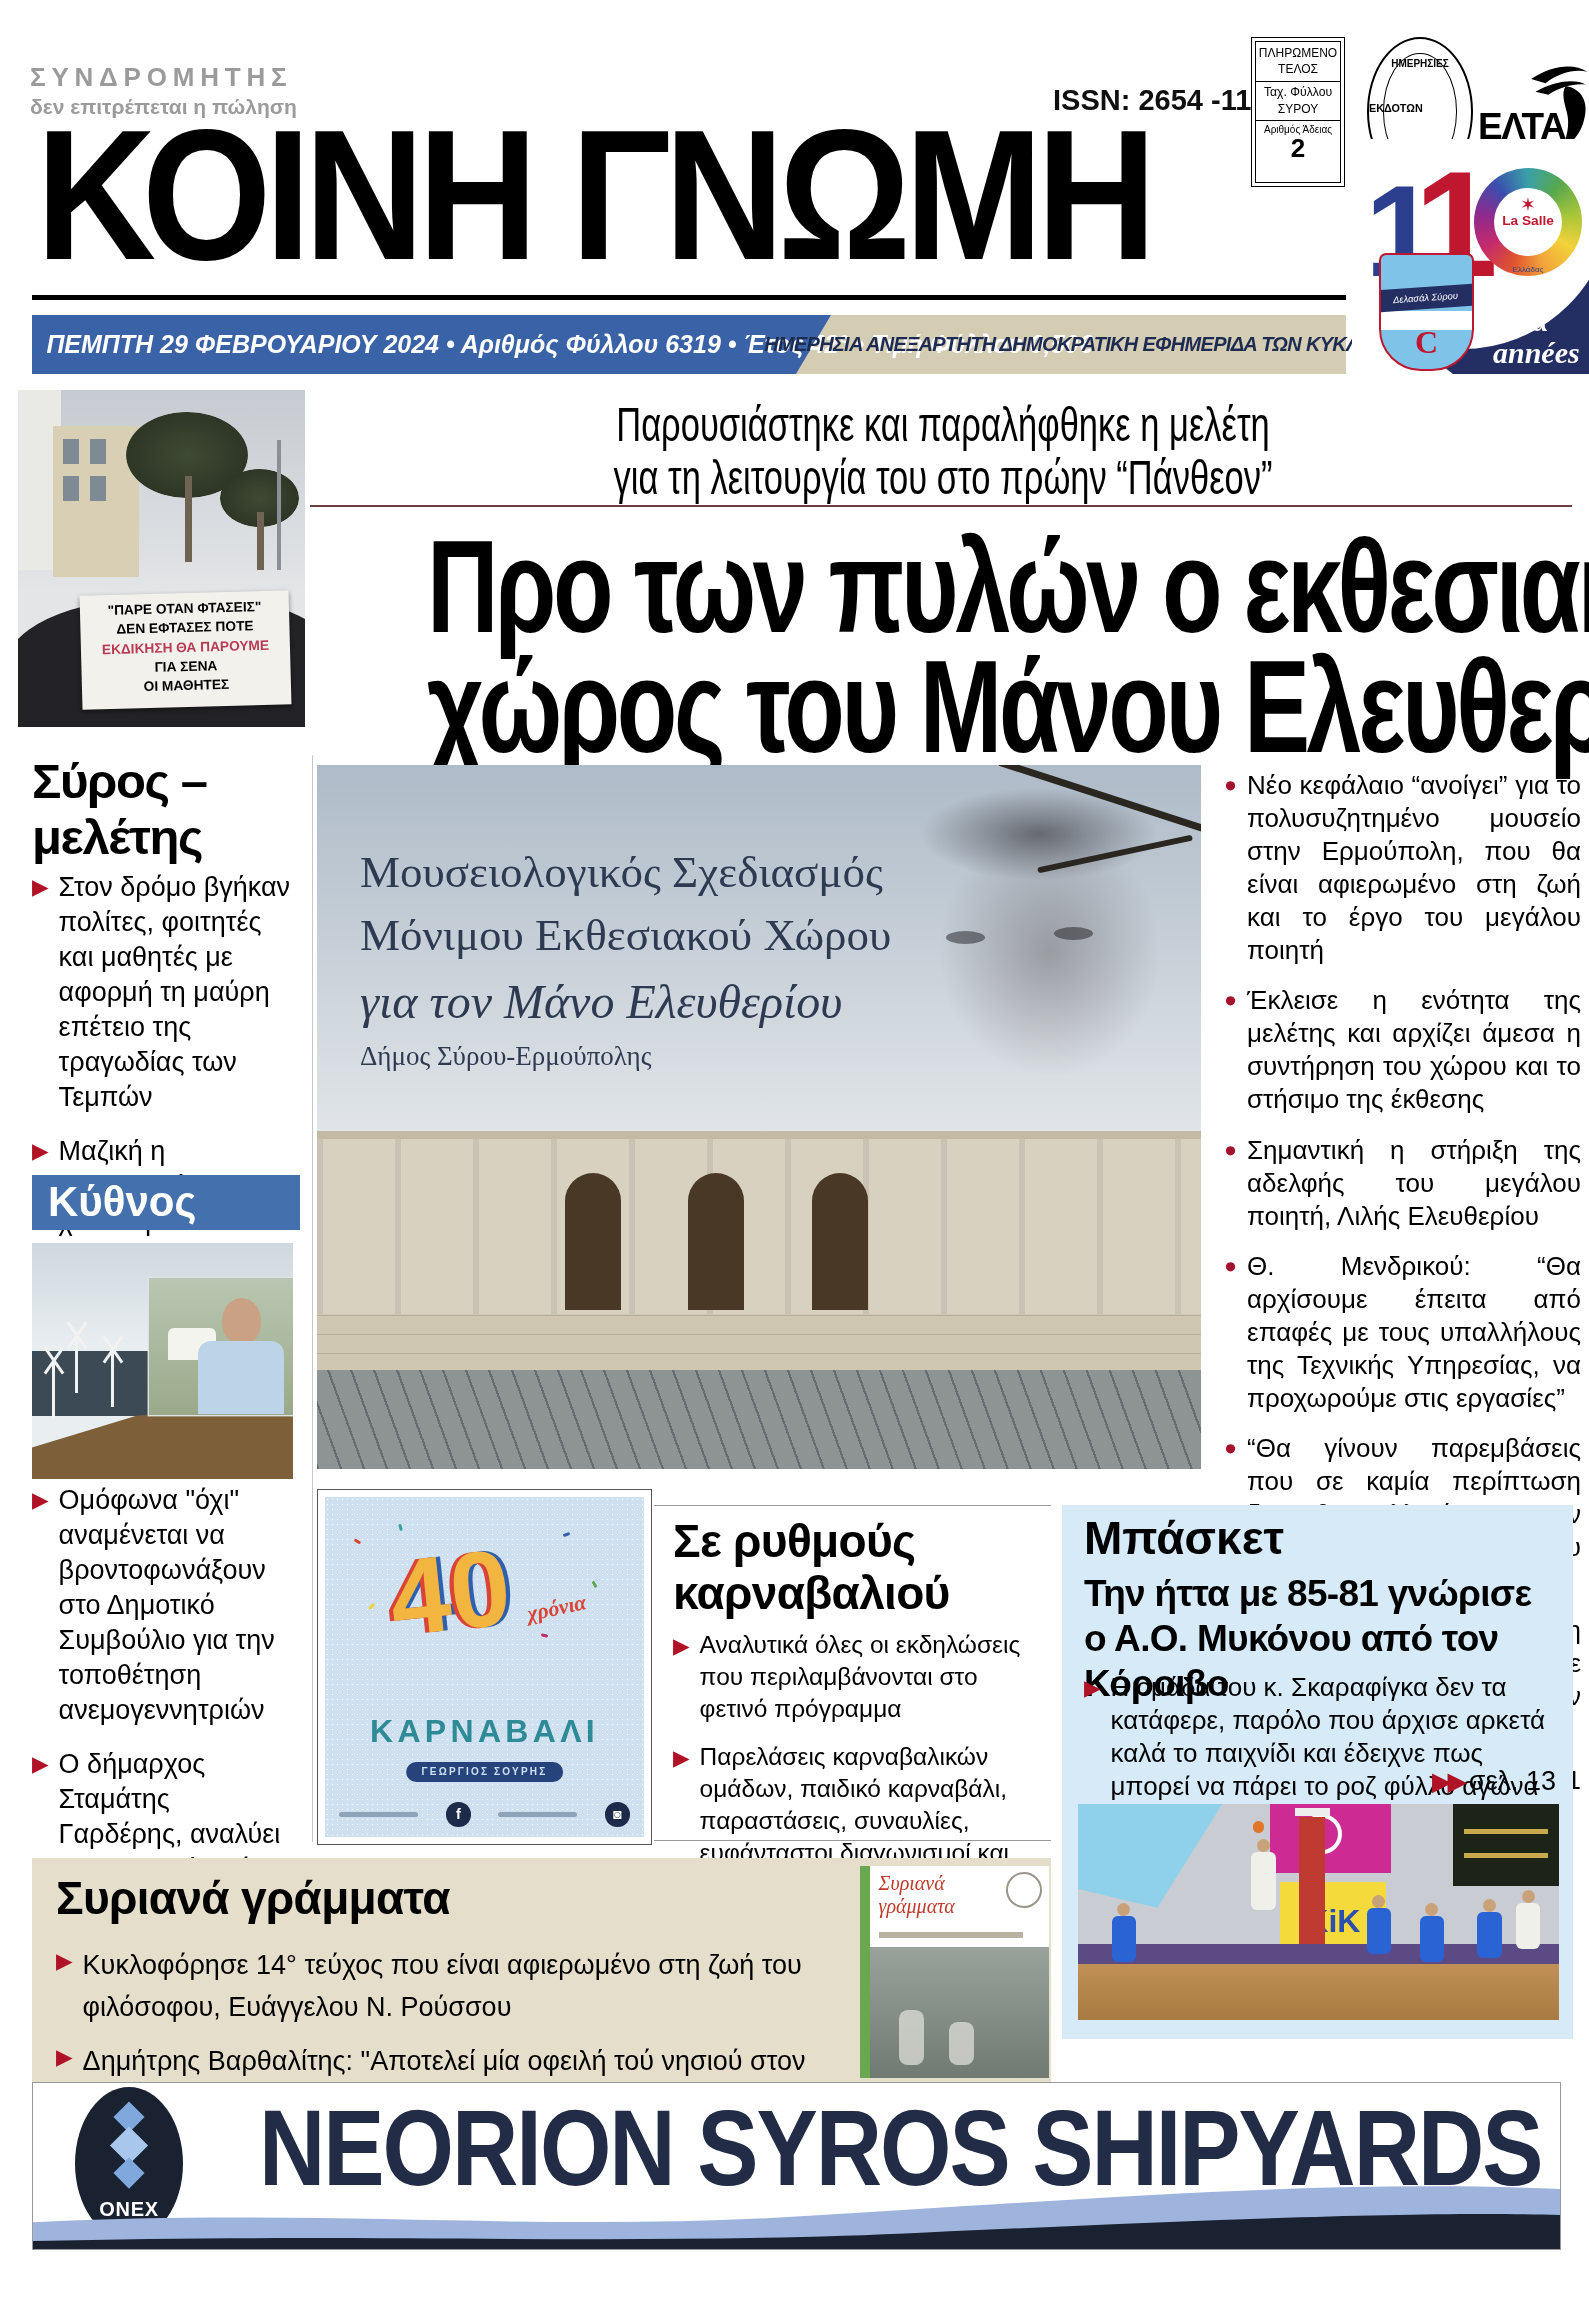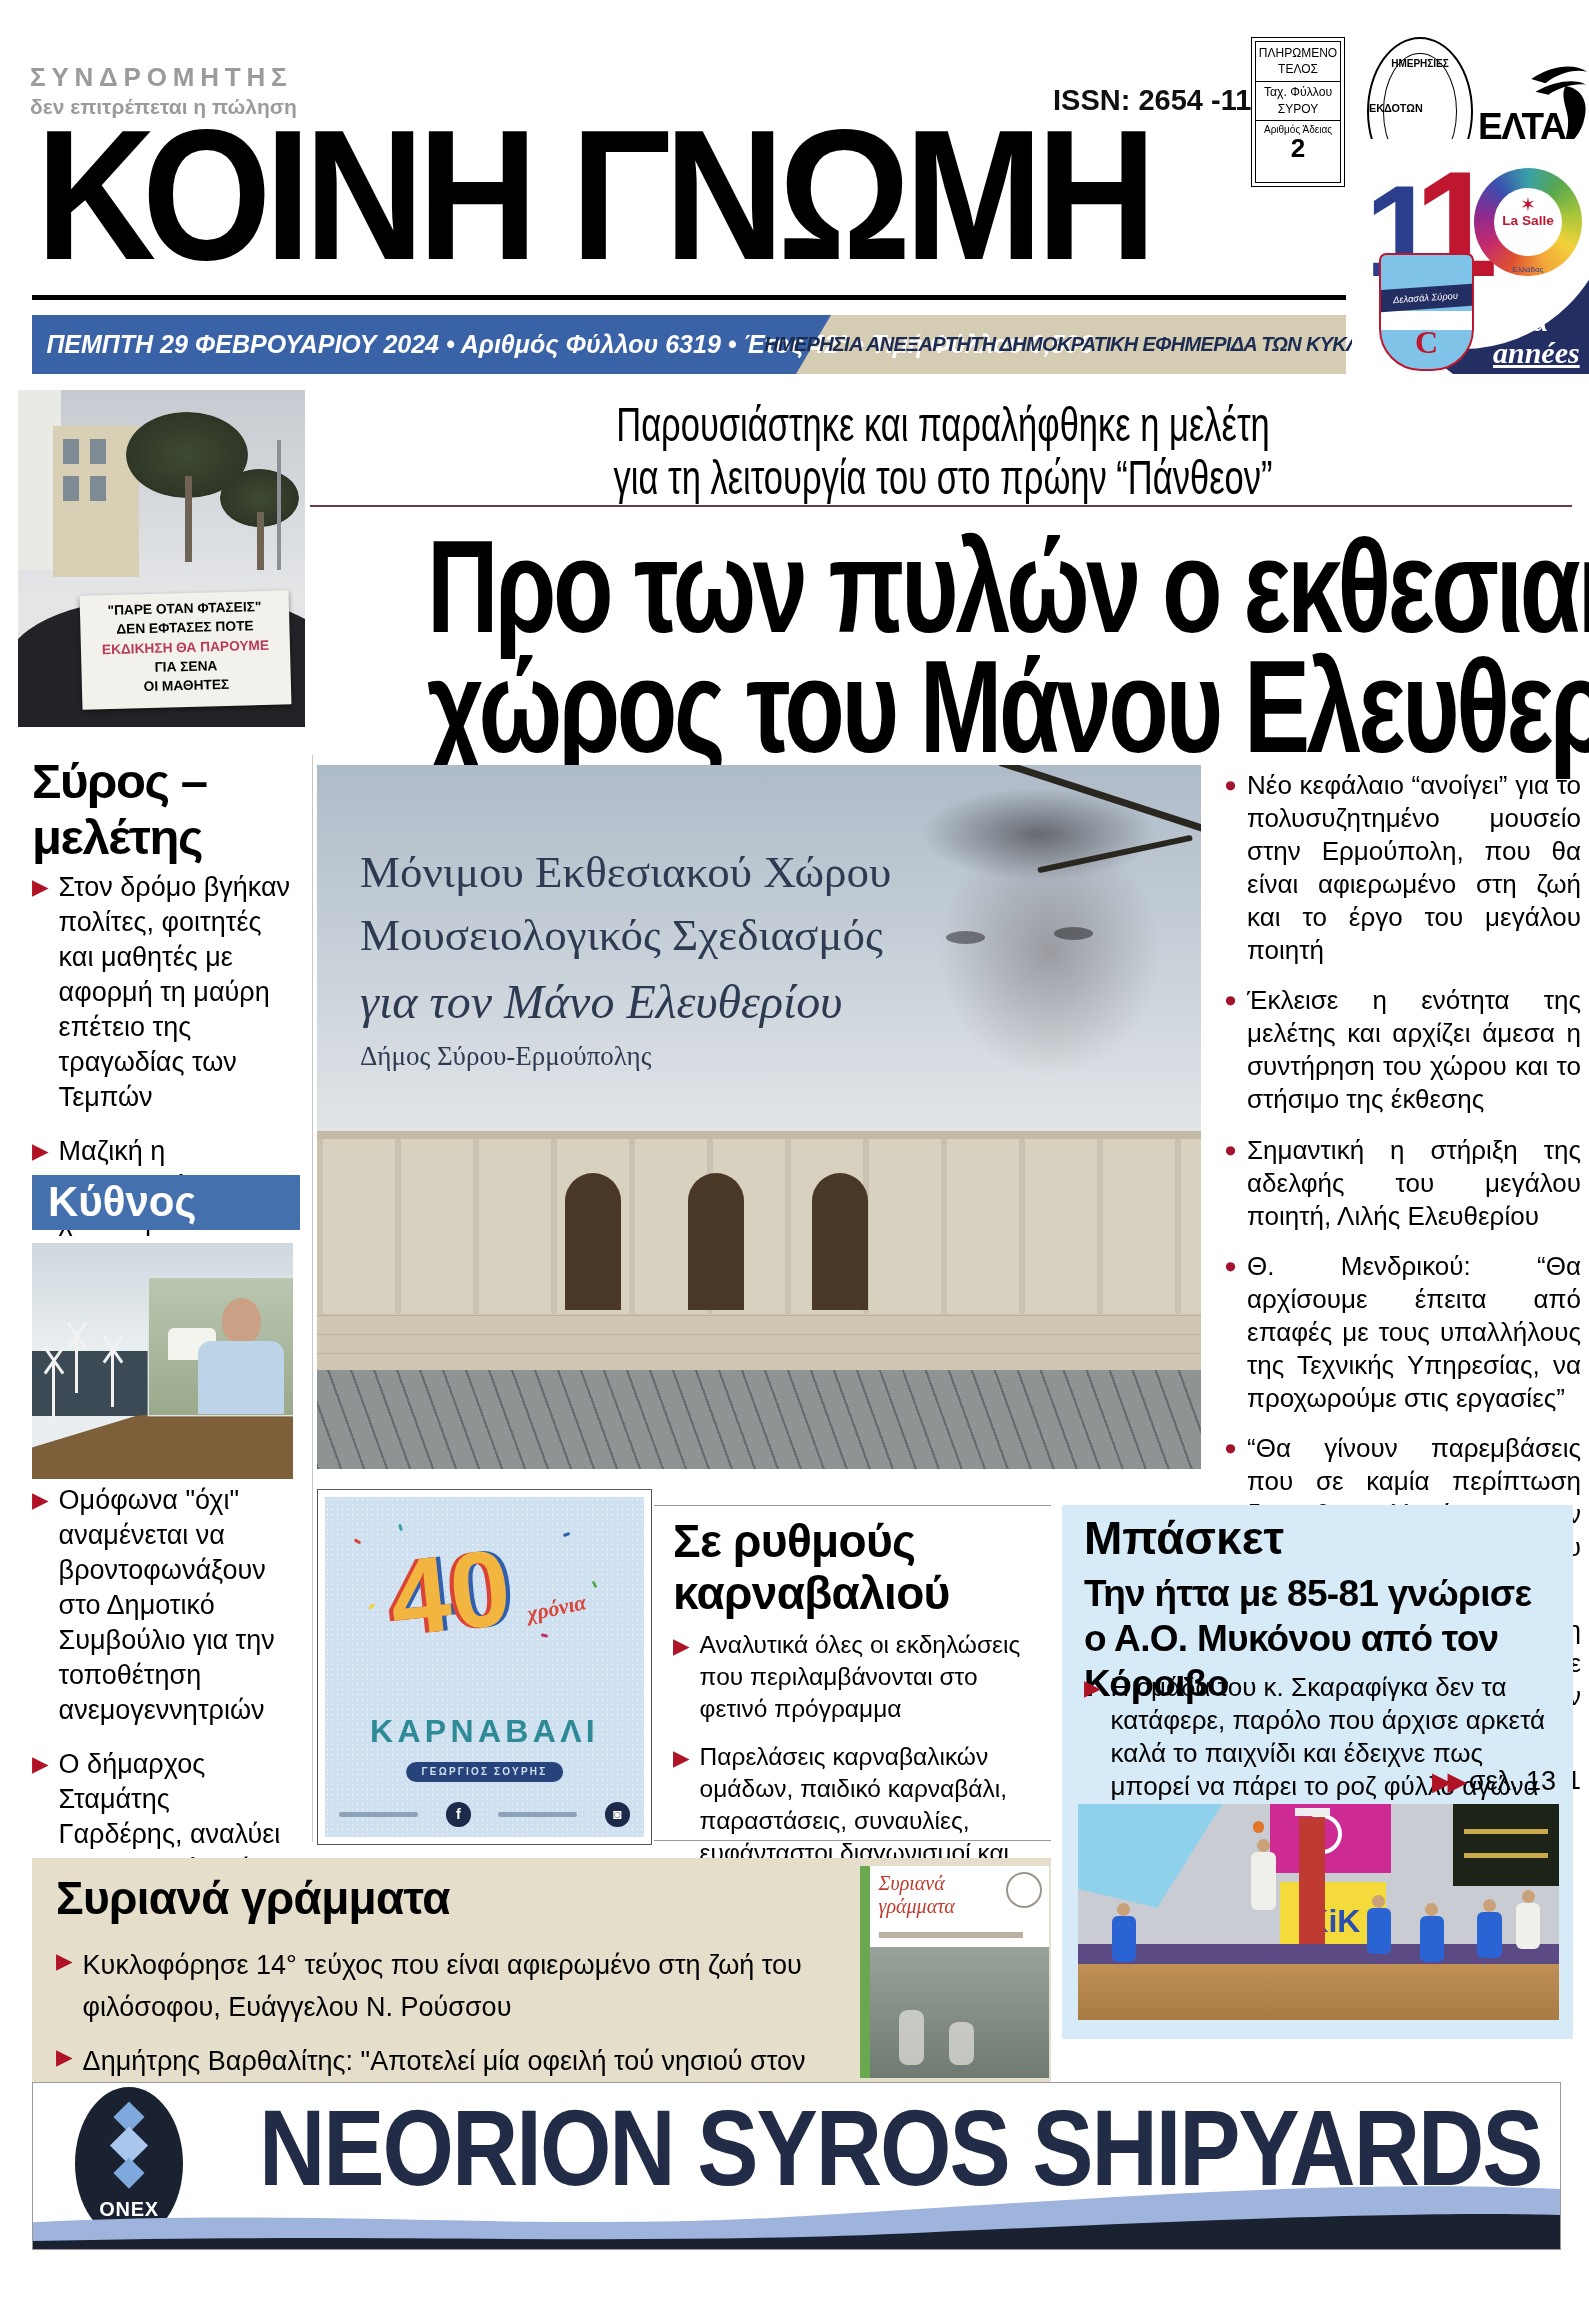--- a/index.html
+++ b/index.html
@@ -52,21 +52,21 @@
   #anniv .d2{position:absolute;left:62px;top:20px;font-size:151px;font-weight:900;color:#c01730;line-height:130px;}
   #anniv .ring{position:absolute;left:122px;top:29px;width:108px;height:108px;border-radius:50%;
                background:conic-gradient(#3aa0a8,#58a84e,#a6c53a,#f2d23a,#f2a43a,#e0532f,#c42a6c,#8d2a8f,#3a4fae,#3aa0a8);}
   #anniv .ring .hole{position:absolute;inset:20px;border-radius:50%;background:#fff;text-align:center;}
   #anniv .ring .star{color:#c01730;font-size:19px;line-height:19px;margin-top:7.2px;}
   #anniv .ring .ls{color:#c01730;font-weight:900;font-size:13.7px;line-height:13.7px;}
   #anniv .ring .lsb{color:#2c3f8f;font-size:8px;margin-top:37px;}
   #anniv .yel{position:absolute;left:114px;top:167px;color:#fff;font-family:"Liberation Serif",serif;
               font-style:italic;font-weight:700;font-size:30px;line-height:30px;}
   #anniv .yfr{position:absolute;left:141px;top:199px;color:#fff;font-family:"Liberation Serif",serif;
-              font-style:italic;font-weight:700;font-size:30px;line-height:30px;text-decoration:underline;}
+              font-style:italic;font-weight:700;font-size:30px;line-height:30px;}
   #anniv .shield{position:absolute;left:27px;top:114px;width:91px;height:114px;background:#7fc4e8;
                  border:2.9px solid #c01730;border-radius:7.2px 7.2px 42px 42px;overflow:hidden;}
   #anniv .shield .wband{position:absolute;left:0;top:56px;width:100%;height:19px;background:#fff;}
   #anniv .shield .ribbon{position:absolute;left:-5.8px;top:32px;width:101px;height:21.6px;background:#232e63;
                  transform:rotate(-4deg);color:#fff;font-size:9.4px;font-style:italic;text-align:center;line-height:21.6px;}
   #anniv .shield .mono{position:absolute;left:0;top:69px;width:100%;text-align:center;color:#c01730;
                  font-size:32px;font-weight:900;font-family:"Liberation Serif",serif;}
 
   
   .kick{left:302px;width:1282px;text-align:center;font-size:46px;font-weight:400;letter-spacing:0;
@@ -378,22 +378,22 @@
     <div class="branch" style="right:-21.6px;top:29px;width:230px;height:7.2px;transform:rotate(18deg)"></div>
     <div class="branch" style="right:7.2px;top:86px;width:158px;height:5.8px;transform:rotate(-12deg)"></div>
     <div class="build"></div>
     <div class="door" style="left:28%"></div>
     <div class="door" style="left:42%"></div>
     <div class="door" style="left:56%"></div>
     <div class="base"></div>
     <div class="fence"></div>
   </div>
   <div class="ab" id="mp-text">
+    <div class="l12">Μουσειολογικός Σχεδιασμός</div>
     <div class="l12">Μόνιμου Εκθεσιακού Χώρου</div>
-    <div class="l12">Μουσειολογικός Σχεδιασμός</div>
     <div class="l3">για τον Μάνο Ελευθερίου</div>
     <div class="l5">Δήμος Σύρου-Ερμούπολης</div>
   </div>
 
   <div class="ab" id="lead-b">
     <div class="bullet">
       <span class="dot">●</span>
       <span class="btxt">Νέο κεφάλαιο “ανοίγει” για το πολυσυζητημένο μουσείο στην Ερμούπολη, που θα είναι αφιερωμένο στη ζωή και το έργο του μεγάλου ποιητή</span>
     </div>
     <div class="bullet">

